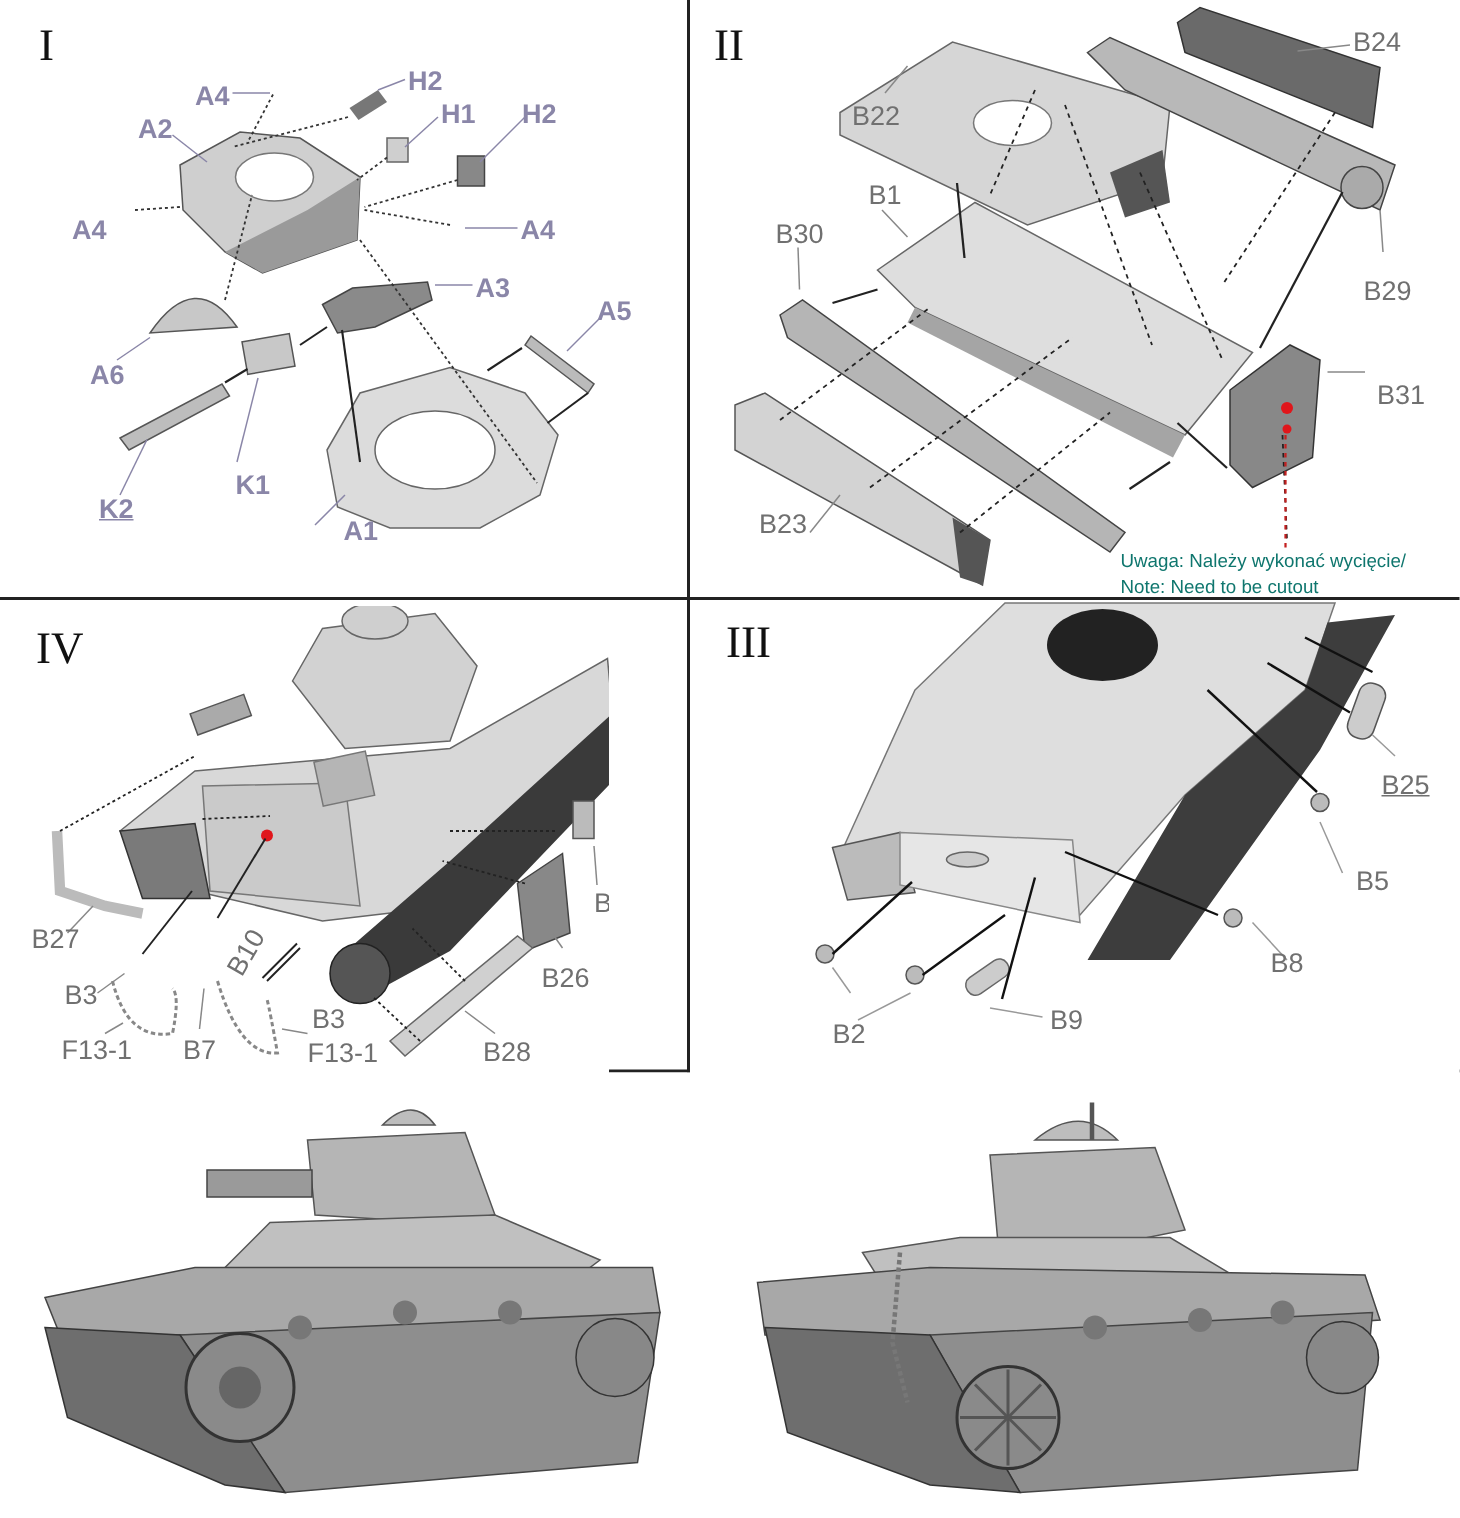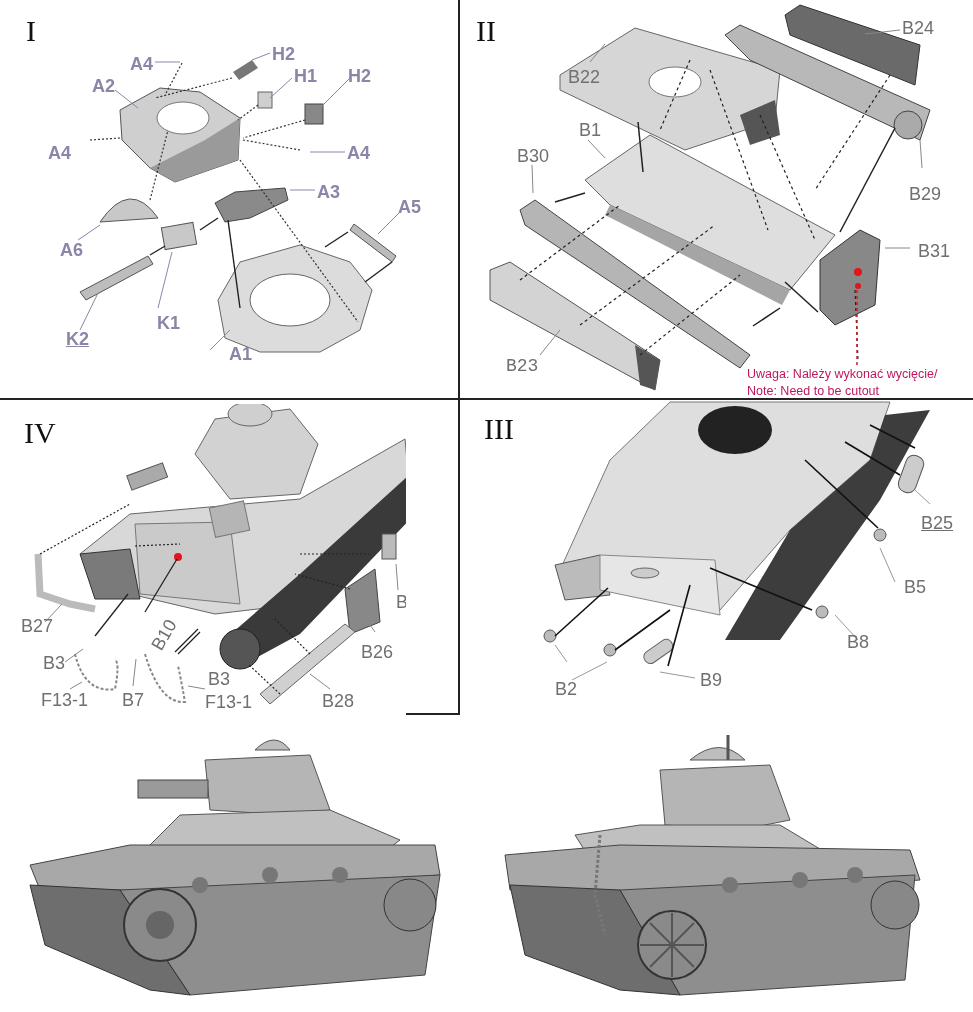--- a/index.html
+++ b/index.html
@@ -5,21 +5,21 @@
   html, body { margin: 0; padding: 0; background: #ffffff; }
   body { width: 973px; height: 1012px; position: relative; overflow: hidden;
          font-family: "Liberation Sans", sans-serif; }
   .panel { position: absolute; background: #fff; overflow: hidden; }
   .vline { position: absolute; width: 2px; background: #222; }
   .hline { position: absolute; height: 2px; background: #222; }
   .step-num { position: absolute; font-family: "Liberation Serif", serif; font-size: 30px; color: #111; }
   .lbl { position: absolute; font-size: 17px; white-space: nowrap; line-height: 1; }
   .lbl.purple { color: #8a86a8; font-weight: bold; font-size: 18px; }
   .lbl.gray { color: #707070; font-size: 18px; }
-  .note { position: absolute; color: #be185d; font-size: 12.5px; line-height: 17px; white-space: nowrap; }
+  .note { position: absolute; color: #0f766e; font-size: 12.5px; line-height: 17px; white-space: nowrap; }
   svg { position: absolute; left: 0; top: 0; }
 </style>
 </head>
 <body>
 
 <div class="vline" style="left:458px; top:0; height:715px;"></div>
 <div class="hline" style="left:0; top:398px; width:973px;"></div>
 <div class="hline" style="left:0; top:713px; width:973px;"></div>
 
 <div class="panel" style="left:0; top:0; width:458px; height:398px;">
@@ -146,22 +146,22 @@
       <line x1="460" y1="140" x2="462" y2="168"></line>
       <line x1="425" y1="248" x2="450" y2="248"></line>
       <line x1="80" y1="355" x2="100" y2="330"></line>
     </g>
   </svg>
   <div class="lbl gray" style="left:108px; top:23px;margin-top:45px;">B22</div>
   <div class="lbl gray" style="left:442px; top:19px;">B24</div>
   <div class="lbl gray" style="left:119px; top:121px;">B1</div>
   <div class="lbl gray" style="left:57px; top:147px;">B30</div>
   <div class="lbl gray" style="left:449px; top:172px;margin-top:13px;">B29</div>
-  <div class="lbl gray" style="left:458px; top:242px;">B31</div>
-  <div class="lbl gray" style="left:46px; top:357px;font-family:Liberation Mono, monospace;">B23</div>
+  <div class="lbl gray" style="left:458px; top:254px;">B31</div>
+  <div class="lbl gray" style="left:46px; top:340px;">B23</div>
   <div class="note" style="left:287px; top:366px;">
     <div>Uwaga: Należy wykonać wycięcie/</div>
     <div>Note: Need to be cutout</div>
   </div>
 </div>
 
 <div class="panel" style="left:0; top:404px; width:406px; height:313px;">
   <div class="step-num" style="left:24px; top:12px;">IV</div>
   <svg width="458" height="313">
 

